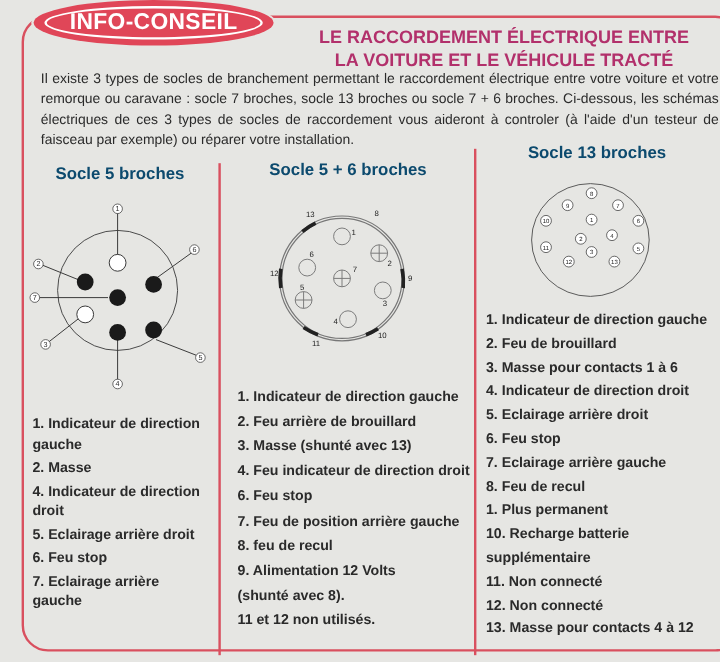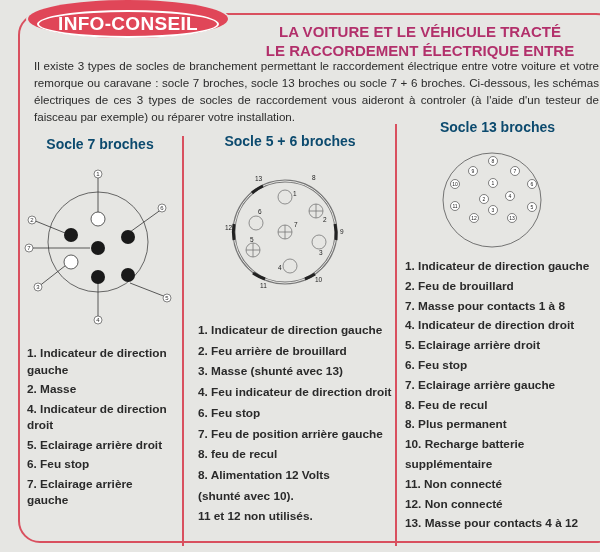--- a/index.html
+++ b/index.html
@@ -10,21 +10,21 @@
     color:#2a2a2a;
   }
   .frame {
     position:absolute; left:18px; top:13px; width:600px; height:530px;
     border:2px solid #d9505f; border-radius:22px; box-sizing:border-box;
   }
   .badge {
     position:absolute; left:28px; top:0px; width:200px; height:38px;
     background:#e04658; border-radius:50%;
     box-shadow:0 0 0 2px #e6e6e3;
-    display:flex; align-items:flex-end; justify-content:center;
+    display:flex; align-items:center; justify-content:center;
   }
   .badge-inner {
     border:2px solid #ffffff; border-radius:50%;
     width:182px; height:28px; box-sizing:border-box;
     display:flex; align-items:center; justify-content:center;
     color:#fff; font-weight:bold; font-size:19px; letter-spacing:0.3px;
   }
   .title {
     position:absolute; left:250px; top:22px; width:340px; text-align:center;
     color:#b2306b; font-weight:bold; font-size:15px; line-height:19px;
@@ -46,30 +46,30 @@
 </head>
 <body>
 
 <div class="frame"></div>
 
 <div class="badge">
   <div class="badge-inner">INFO-CONSEIL</div>
 </div>
 
 <div class="title">
+  <div>LE RACCORDEMENT ÉLECTRIQUE ENTRE</div>
   <div>LA VOITURE ET LE VÉHICULE TRACTÉ</div>
-  <div>LE RACCORDEMENT ÉLECTRIQUE ENTRE</div>
 </div>
 
 <div class="intro">Il existe 3 types de socles de branchement permettant le raccordement électrique entre votre voiture et votre remorque ou caravane : socle 7 broches, socle 13 broches ou socle 7 + 6 broches. Ci-dessous, les schémas électriques de ces 3 types de socles de raccordement vous aideront à controler (à l'aide d'un testeur de faisceau par exemple) ou réparer votre installation.</div>
 
 <div class="vline" style="left:182px; top:136px; height:410px;"></div>
 <div class="vline" style="left:395px; top:124px; height:422px;"></div>
 
-<div class="col-title" style="left:20px; top:136px; width:160px;">Socle 7 broches</div>
+<div class="col-title" style="left:20px; top:136px; width:160px;">Socle 5 broches</div>
 <svg style="position:absolute; left:20px; top:165px;" width="160" height="165" viewBox="0 0 160 165">
   <circle cx="78" cy="77" r="50" fill="none" stroke="#444" stroke-width="0.8"></circle>
 
   <line x1="78" y1="12" x2="78" y2="50" stroke="#333" stroke-width="0.8"></line>
   <line x1="13" y1="55" x2="50" y2="70" stroke="#333" stroke-width="0.8"></line>
   <line x1="9" y1="83" x2="70" y2="83" stroke="#333" stroke-width="0.8"></line>
   <line x1="18" y1="122" x2="50" y2="97" stroke="#333" stroke-width="0.8"></line>
   <line x1="78" y1="108" x2="78" y2="153" stroke="#333" stroke-width="0.8"></line>
   <line x1="146" y1="132" x2="110" y2="118" stroke="#333" stroke-width="0.8"></line>
   <line x1="142" y1="44" x2="110" y2="67" stroke="#333" stroke-width="0.8"></line>
@@ -151,21 +151,21 @@
   </g>
 </svg>
 <div class="list" style="left:198px; top:320px; width:195px; line-height:20.7px;">
   <div>1. Indicateur de direction gauche</div>
   <div>2. Feu arrière de brouillard</div>
   <div>3. Masse (shunté avec 13)</div>
   <div>4. Feu indicateur de direction droit</div>
   <div>6. Feu stop</div>
   <div>7. Feu de position arrière gauche</div>
   <div>8. feu de recul</div>
-  <div style="width:170px;">8. Alimentation 12 Volts (shunté avec 10).</div>
+  <div style="width:170px;">9. Alimentation 12 Volts (shunté avec 8).</div>
   <div>11 et 12 non utilisés.</div>
 </div>
 
 <div class="col-title" style="left:400px; top:119px; width:195px;">Socle 13 broches</div>
 <svg style="position:absolute; left:440px; top:150px;" width="106" height="100" viewBox="0 0 106 100">
   <ellipse cx="52" cy="50" rx="49" ry="47" fill="none" stroke="#555" stroke-width="0.8"></ellipse>
   <g fill="#fff" stroke="#333" stroke-width="0.6">
     <circle cx="53" cy="33" r="4.5"></circle>
     <circle cx="44" cy="49" r="4.5"></circle>
     <circle cx="53" cy="60" r="4.5"></circle>
@@ -192,24 +192,24 @@
     <text x="33" y="23">9</text>
     <text x="15" y="36">10</text>
     <text x="15" y="58">11</text>
     <text x="34" y="70">12</text>
     <text x="72" y="70">13</text>
   </g>
 </svg>
 <div class="list" style="left:405px; top:257px; width:190px; line-height:19.8px; white-space:nowrap;">
   <div>1. Indicateur de direction gauche</div>
   <div>2. Feu de brouillard</div>
-  <div>7. Masse pour contacts 1 à 8</div>
+  <div>3. Masse pour contacts 1 à 6</div>
   <div>4. Indicateur de direction droit</div>
   <div>5. Eclairage arrière droit</div>
   <div>6. Feu stop</div>
   <div>7. Eclairage arrière gauche</div>
   <div>8. Feu de recul</div>
-  <div>8. Plus permanent</div>
+  <div>1. Plus permanent</div>
   <div style="white-space:normal; width:130px;">10. Recharge batterie supplémentaire</div>
   <div>11. Non connecté</div>
   <div>12. Non connecté</div>
   <div>13. Masse pour contacts 4 à 12</div>
 </div>
 
 </body></html>

